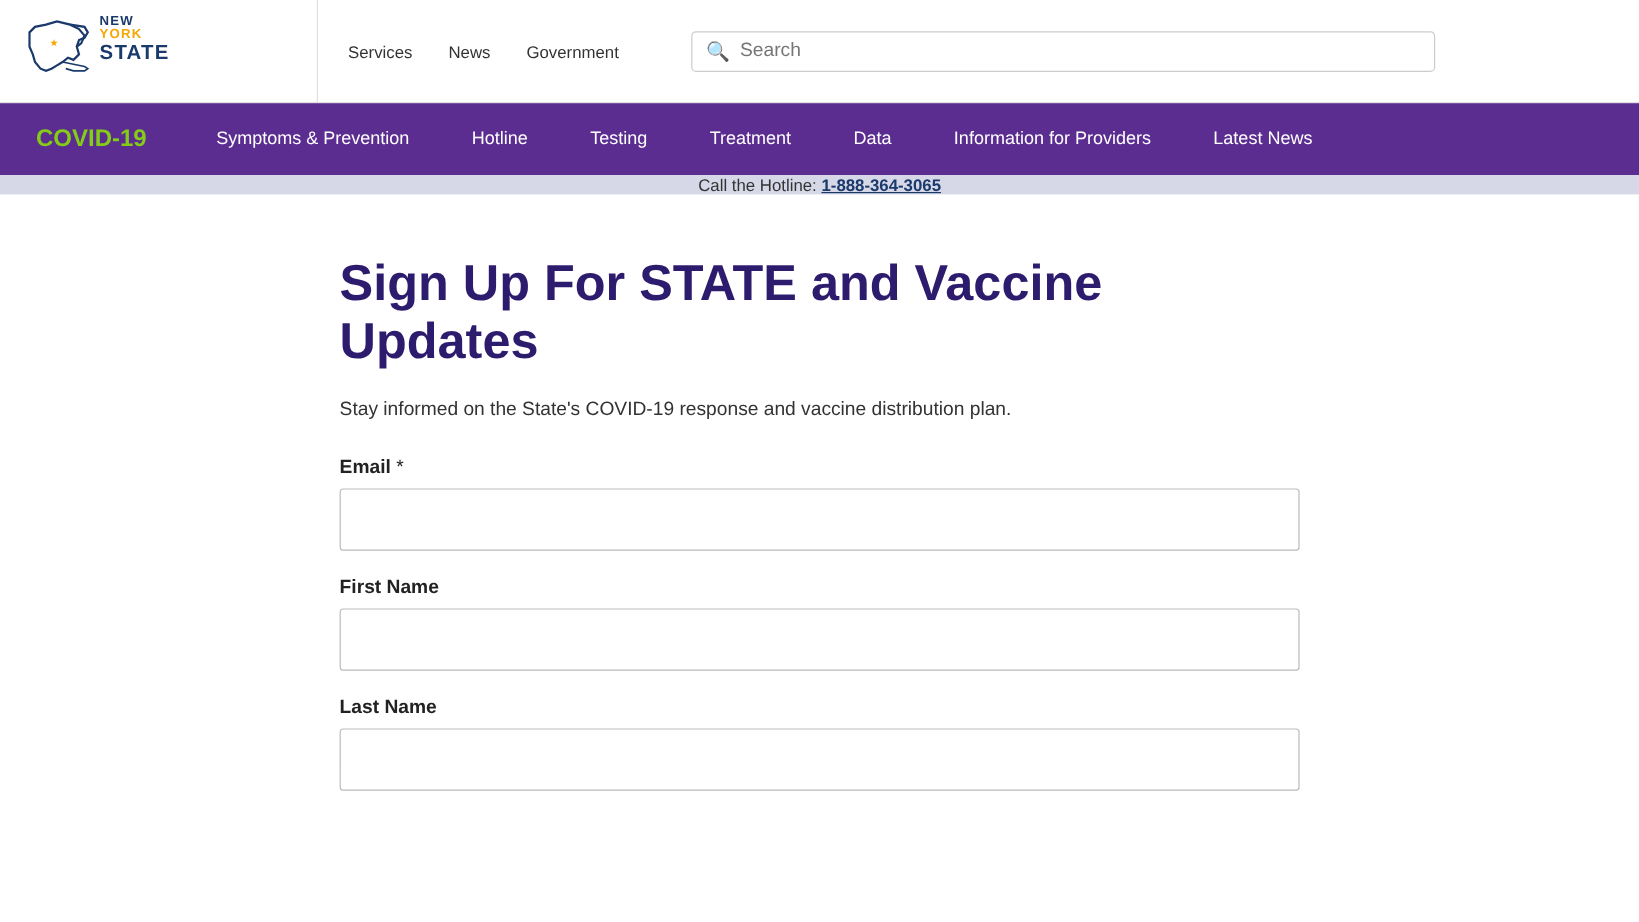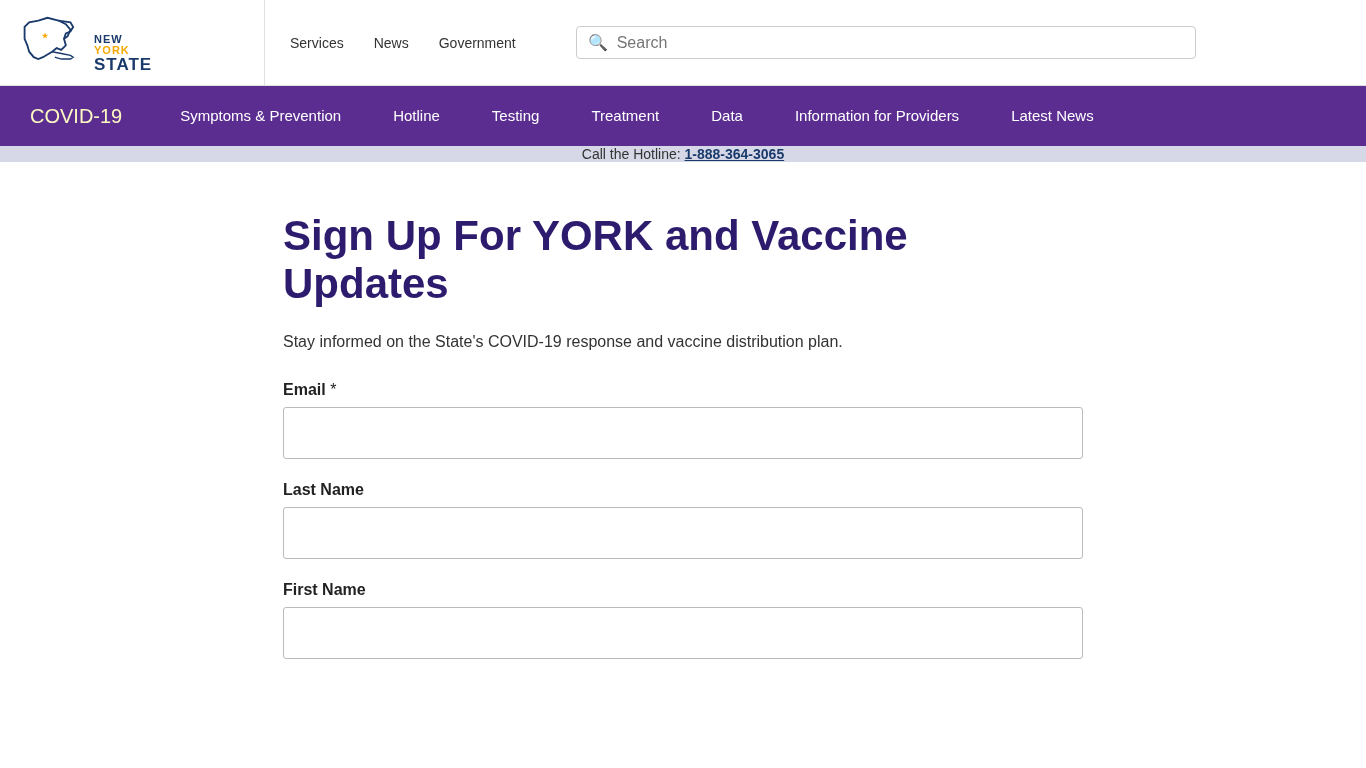--- a/index.html
+++ b/index.html
@@ -17,22 +17,22 @@
     .logo-area {
       display: flex;
       align-items: center;
       width: 245px;
       border-right: 1px solid #e0e0e0;
       height: 100%;
       padding-right: 20px;
     }
     .nys-logo {
       display: flex;
-      align-items: flex-end;
-      gap: 19px;
+      align-items: flex-start;
+      gap: 8px;
     }
     .nys-map-svg {
       width: 55px;
       height: 60px;
     }
     .nys-text {
       display: flex;
       flex-direction: column;
       line-height: 1;
     }
@@ -81,23 +81,23 @@
     
     .covid-nav {
       background: #5c2d91;
       height: 60px;
       display: flex;
       align-items: center;
       padding: 0 30px;
       gap: 0;
     }
     .covid-logo {
-      color: #fef9c3;
+      color: #84cc16;
       font-size: 20px;
-      font-weight: normal;
+      font-weight: bold;
       margin-right: 40px;
       white-space: nowrap;
     }
     .covid-nav-items {
       display: flex;
       align-items: center;
       gap: 16px;
       list-style: none;
     }
     .covid-nav-item {
@@ -227,35 +227,35 @@
         <a class="covid-nav-item">Latest News</a>
       </li>
   </ul>
 </nav>
 
 <div class="hotline-bar">
   <span>Call the Hotline: </span><a href="tel:18883643065">1-888-364-3065</a>
 </div>
 
 <div class="main-content">
-  <h1 class="page-title">Sign Up For YORK and Vaccine Updates</h1>
+  <h1 class="page-title">Sign Up For STATE and Vaccine Updates</h1>
   <p class="page-subtitle">Stay informed on the State's COVID-19 response and vaccine distribution plan.</p>
 
   <form>
     <div class="form-group">
       <label class="form-label">
         <span>Email</span>
         <span class="required">*</span>
       </label>
       <input class="form-input" type="email" style="">
     </div>
 
     <div class="form-group">
+      <label class="form-label">First Name</label>
+      <input class="form-input" type="text" style="">
+    </div>
+
+    <div class="form-group">
       <label class="form-label">Last Name</label>
       <input class="form-input" type="text" style="">
     </div>
-
-    <div class="form-group">
-      <label class="form-label">First Name</label>
-      <input class="form-input" type="text" style="">
-    </div>
   </form>
 </div>
 
 </body></html>

